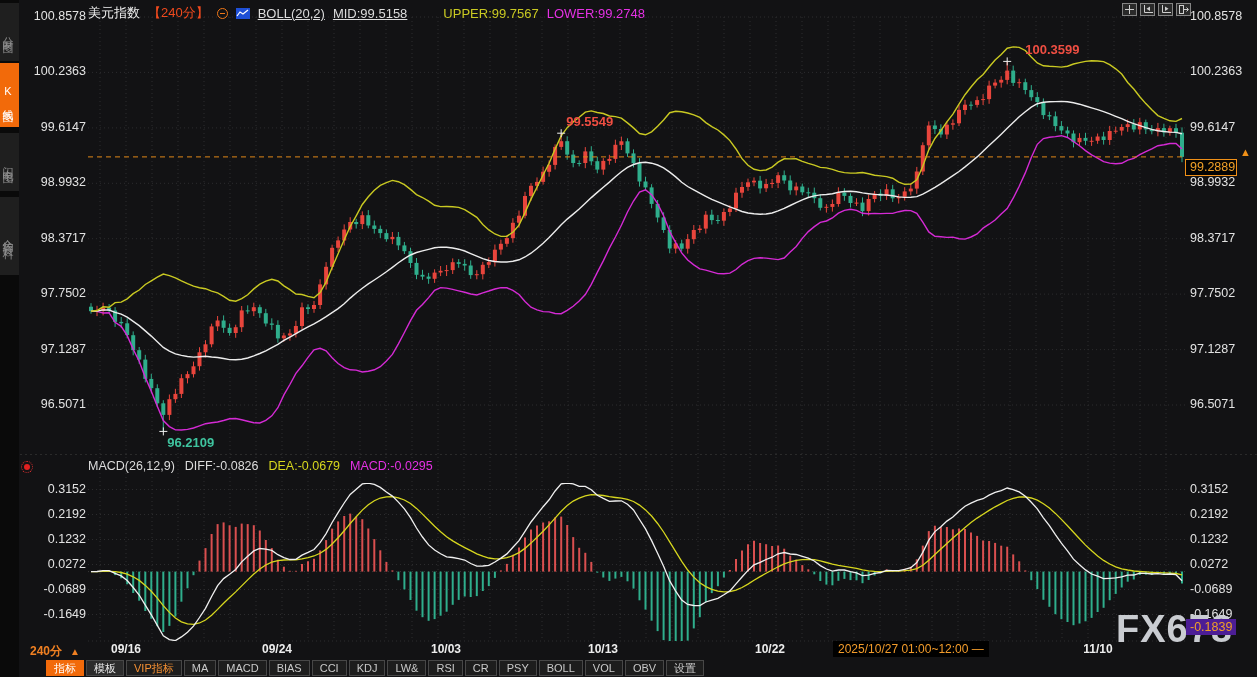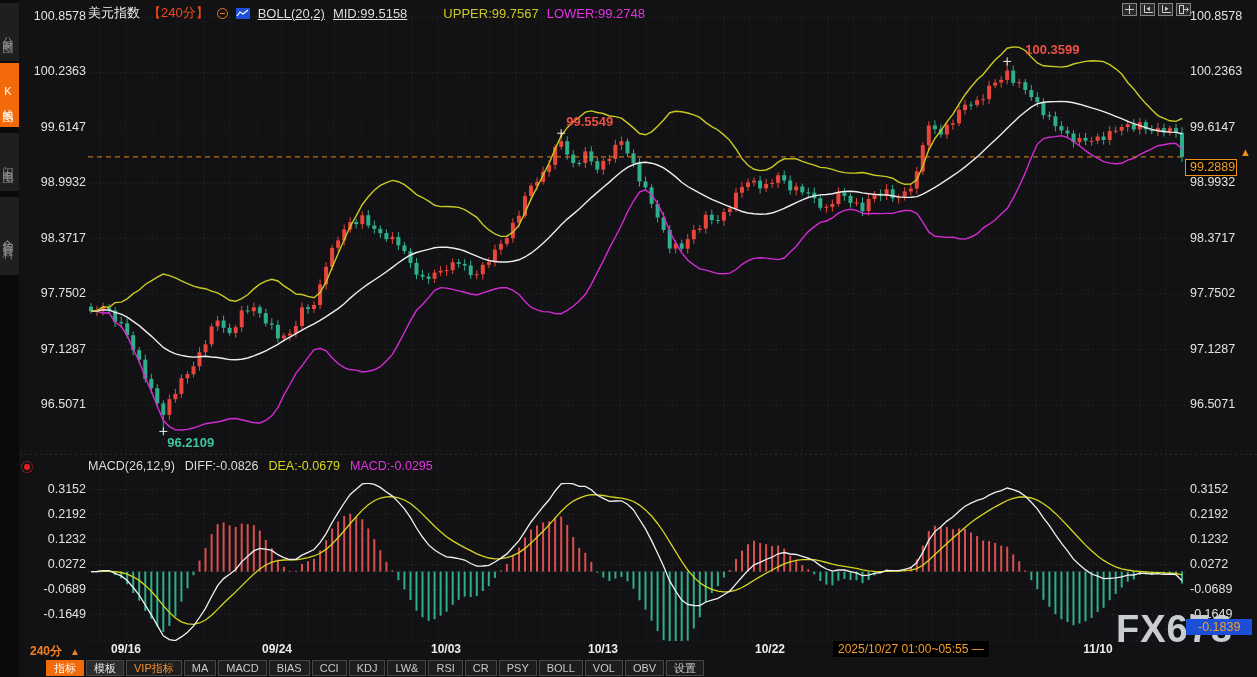--- a/index.html
+++ b/index.html
@@ -52,22 +52,22 @@
   #price-arrow { position:absolute; left:1240px; top:146px; color:#f09018; font-size:11px; z-index:22; }
 
   
   #macd-header { position:absolute; left:88px; top:459px; display:flex; gap:10px; font-size:12.5px; z-index:20; white-space:nowrap; }
   .md-name, .md-diff { color:#dcdcdc; }
   .md-dea { color:#d6d61e; }
   .md-macd { color:#e431e4; }
   #macd-gear { position:absolute; left:24px; top:464px; width:6px; height:6px; background:#e02020; border-radius:50%;
                outline:1px dotted #e03030; outline-offset:2px; z-index:20; cursor:pointer; }
 
-  #macd-badge { position:absolute; left:1186px; top:619px; background:#1d4ed8; color:#f0a028; font-size:12.5px;
-                padding:1px 12px; z-index:22; }
+  #macd-badge { position:absolute; left:1186px; top:619px; background:#4c1d95; color:#f0a028; font-size:12.5px;
+                padding:1px 4px; z-index:22; }
 
   
   #xaxis-period { position:absolute; left:30px; top:643px; font-size:12px; font-weight:bold; color:#f08022; z-index:20; }
   #xaxis-period .arr { margin-left:8px; font-size:10px; }
   .x-date { position:absolute; top:642px; transform:translateX(-50%); font-size:12px; font-weight:bold; color:#ededed; z-index:20; }
   #x-highlight { position:absolute; left:833px; top:641px; background:#000; color:#f39c2b; font-size:12px;
                  padding:1px 5px; z-index:21; white-space:nowrap; }
 
   
   #watermark { position:absolute; left:1116px; top:608px; font-size:38px; font-weight:700; color:#c9ccd1;
@@ -825,21 +825,21 @@
     <span>240分</span><span class="arr">▲</span>
   </div>
   <div id="xaxis-dates">
       <div class="x-date" style="left: 126px;">09/16</div>
       <div class="x-date" style="left: 277px;">09/24</div>
       <div class="x-date" style="left: 446px;">10/03</div>
       <div class="x-date" style="left: 603px;">10/13</div>
       <div class="x-date" style="left: 770px;">10/22</div>
       <div class="x-date" style="left: 1098px;">11/10</div>
     </div>
-  <div id="x-highlight">2025/10/27 01:00~05:55 —</div>
+  <div id="x-highlight">2025/10/27 01:00~12:00 —</div>
 
   <div id="toolbar">
       <div class="tb-btn tb-primary">指标</div>
       <div class="tb-btn tb-secondary">模板</div>
       <div class="tb-btn tb-vip">VIP指标</div>
       <div class="tb-btn">MA</div>
       <div class="tb-btn">MACD</div>
       <div class="tb-btn">BIAS</div>
       <div class="tb-btn">CCI</div>
       <div class="tb-btn">KDJ</div>

